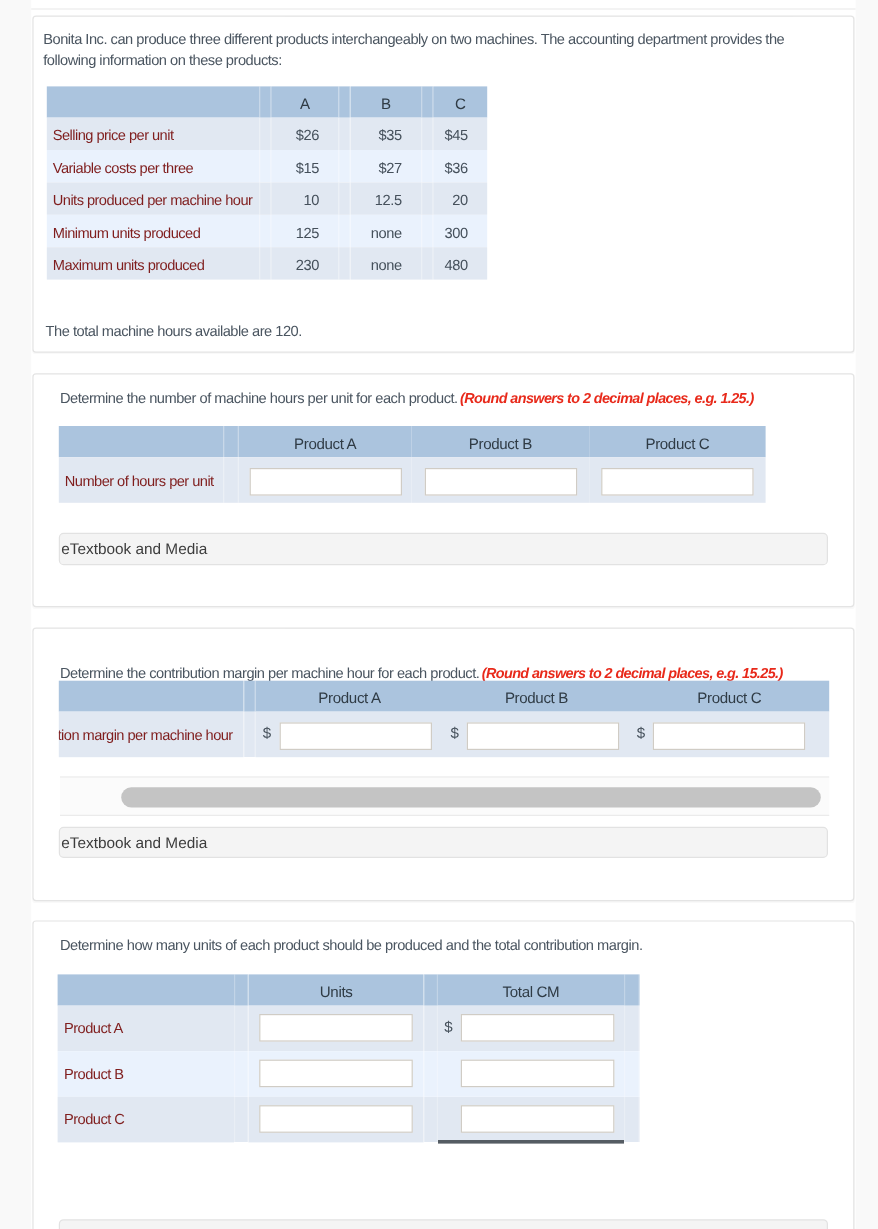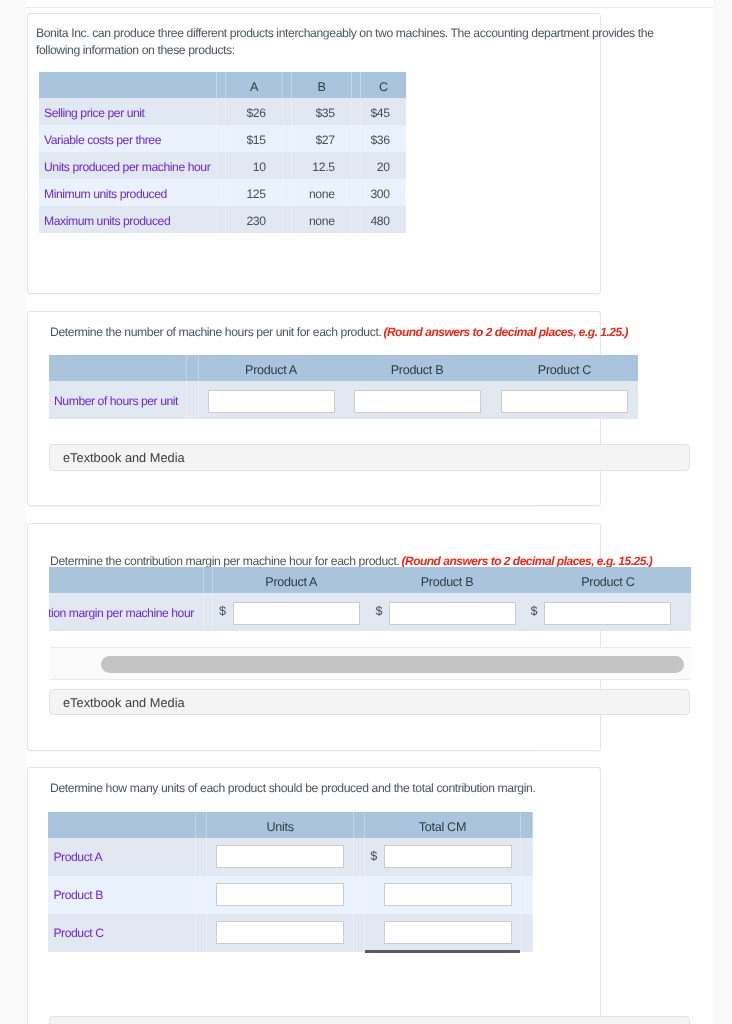--- a/index.html
+++ b/index.html
@@ -10,52 +10,52 @@
     font-family:"Liberation Sans", sans-serif;
     overflow:hidden;
     -webkit-font-smoothing:antialiased;
     text-rendering:geometricPrecision;
   }
     .page { position:absolute; left:26px; top:0; width:687px; min-height:1024px; background:#ffffff; }
   .toprule { position:absolute; left:26px; top:7px; width:687px; height:1px; background:#ececec; }
 
   .card {
     opacity:0.999; will-change:opacity;
-    position:absolute; left:27px; width:574px;
+    position:absolute; left:27px; width:685px;
     background:#fff; border:1px solid #e4e4e4; border-radius:3px;
     box-shadow:0 1px 1px rgba(0,0,0,0.035);
   }
 
   .ptext { color:#4a5560; font-size:12.2px; line-height:17px; letter-spacing:-0.4px; }
   .redital { margin-left:2px; color:#e8291a; font-weight:700; font-style:italic; font-size:12px; letter-spacing:-0.5px; }
 
   
   table.dt { border-collapse:collapse; border-spacing:0; table-layout:fixed; }
   table.dt td, table.dt th { padding:0; font-weight:400; }
   .hdr td, .hdr th { background:#abc4de; color:#2f3b45; font-weight:700; font-size:12.6px; letter-spacing:-0.3px; height:26px; text-align:center; vertical-align:middle; }
   .r-odd td { background:#e1e8f2; }
   .r-even td { background:#eaf2fd; }
-  .lbl { color:#6d28d9; font-size:12.2px; letter-spacing:-0.45px; text-align:left; padding-left:5px !important; white-space:nowrap; }
+  .lbl { color:#7f1d1d; font-size:12.2px; letter-spacing:-0.45px; text-align:left; padding-left:5px !important; white-space:nowrap; }
   .r-odd td, .r-even td { height:27px; }
   .lbl, .num { line-height:14px; vertical-align:middle; }
   .tx { position:relative; top:1.5px; display:inline-block; }
   .tallrow .tx { top:0.2px; }
   .tallrow .ansbox { top:-0.7px; }
   .ansrow .tx { top:1px; }
   .num { color:#45505b; font-size:12.2px; letter-spacing:-0.3px; text-align:right; padding-right:16.2px !important; }
 
   .sp { position:relative; }
   .sp::before, .sp::after { content:""; position:absolute; top:0; bottom:0; width:1px; background:rgba(255,255,255,0.28); }
   .sp::before { left:0; } .sp::after { right:0; }
   .ansbox { background:#fff; border:1px solid #d0ccc5; height:23px; display:inline-block; vertical-align:middle; position:relative; top:1px; }
   .dollar { color:#45505b; font-size:12.6px; position:relative; top:-1.2px; }
 
   .etext {
     border:1px solid #e2e2e2; background:#f4f4f4; border-radius:4px;
-    color:#3c3c3c; font-size:12.8px; height:26.6px; line-height:25px; padding-left:13px;
+    color:#3c3c3c; font-size:12.8px; height:26.6px; line-height:25px; padding-left:1px;
   }
 
   .scrollwrap { border-top:1px solid #ebebeb; border-bottom:1px solid #ebebeb; background:#fbfbfb; }
   .thumb { background:#c4c4c4; border-radius:9px; height:17px; }
 
   .cellflex { display:flex; align-items:center; gap:5px; }
   .tallrow .cellflex { gap:7px; }
   .ansrow .cellflex { gap:6.5px; }
   .ansrow td { height:38px; }
   .tallrow td { height:38px; }
@@ -135,20 +135,21 @@
           <td class="sp"></td>
           <td class="num"><span class="tx">230</span></td>
           <td class="sp"></td>
           <td class="num"><span class="tx">none</span></td>
           <td class="sp"></td>
           <td class="num"><span class="tx">480</span></td>
         </tr>
       </tbody>
   </table>
 
+  <div class="ptext" style="position:absolute; left:10px; top:254px;">The total machine hours available are 120.</div>
 </div>
 
 <div class="card" style="top:311px; height:195px;">
   <div style="position:absolute; left:22px; top:11px; white-space:nowrap;">
     <span class="ptext">Determine the number of machine hours per unit for each product.</span><span class="redital">(Round answers to 2 decimal places, e.g. 1.25.)</span>
   </div>
 
   <table class="dt" style="position:absolute; left:21px; top:43px; width:589px;">
     <colgroup>
       <col style="width:137px">

